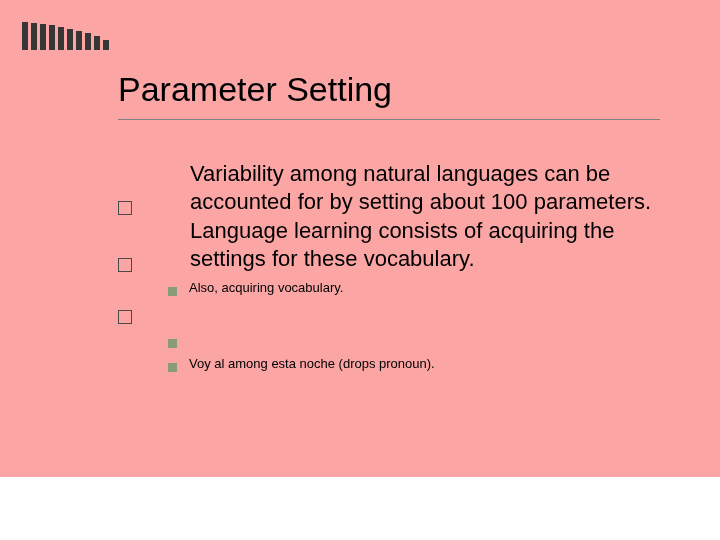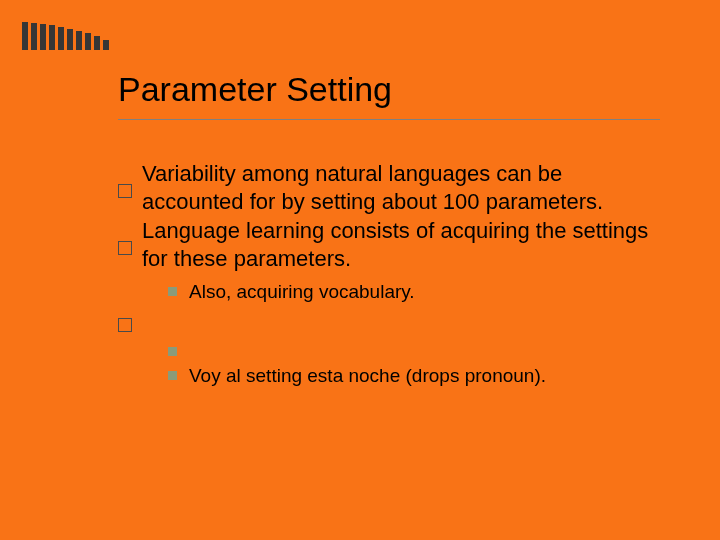--- a/index.html
+++ b/index.html
@@ -1,21 +1,21 @@
 <!DOCTYPE html>
 <html><head>
 <meta charset="utf-8">
 <style>
   * { margin: 0; padding: 0; box-sizing: border-box; }
   html, body { width: 720px; height: 540px; background: #fff; font-family: Arial, Helvetica, sans-serif; color: #000; }
   .slide {
     position: relative;
     width: 720px;
-    height: 540px;
-    background: #f97316;
+    height: 477px;
+    background: #fca5a5;
     padding: 70px 60px 40px 118px;
   }
   .bars {
     position: absolute;
     top: 22px;
     left: 22px;
     display: flex;
     align-items: flex-end;
     gap: 3px;
   }
@@ -35,38 +35,39 @@
     border-top: 1px solid #808080;
     margin: 4px 0 40px 0;
     width: 100%;
   }
   .content {
     font-size: 22px;
     line-height: 1.25;
   }
   .item1 {
     display: flex;
-    align-items: center;
+    align-items: flex-end;
     margin-bottom: 2px;
+    gap: 48px;
   }
   .bullet1 {
     flex: 0 0 auto;
     width: 14px;
     height: 14px;
     border: 1.5px solid #4a4a4a;
     margin-right: 10px;
     margin-top: 6px;
   }
   .item2 {
     display: flex;
     align-items: flex-start;
     margin-left: 50px;
     margin-top: 8px;
     margin-bottom: 8px;
-    font-size: 19px;
+    font-size: 13px;
   }
   .bullet2 {
     flex: 0 0 auto;
     width: 9px;
     height: 9px;
     background: #8a9b7a;
     margin-right: 12px;
     margin-top: 7px;
   }
 </style>
@@ -93,35 +94,35 @@
 
   <div class="content">
 
     <div class="item1">
       <span class="bullet1"></span>
       <span>Variability among natural languages can be accounted for by setting about 100 parameters.</span>
     </div>
 
     <div class="item1">
       <span class="bullet1"></span>
-      <span>Language learning consists of acquiring the settings for these parameters.</span>
+      <span>Language learning consists of acquiring the settings for these vocabulary.</span>
     </div>
 
     <div class="item2">
       <span class="bullet2"></span>
       <span>Also, acquiring vocabulary.</span>
     </div>
 
     <div class="item1">
       <span class="bullet1"></span>
     </div>
 
     <div class="item2">
       <span class="bullet2"></span>
     </div>
 
     <div class="item2">
       <span class="bullet2"></span>
-      <span>Voy al setting esta noche (drops pronoun).</span>
+      <span>Voy al among esta noche (drops pronoun).</span>
     </div>
 
   </div>
 </div>
 
 </body></html>

